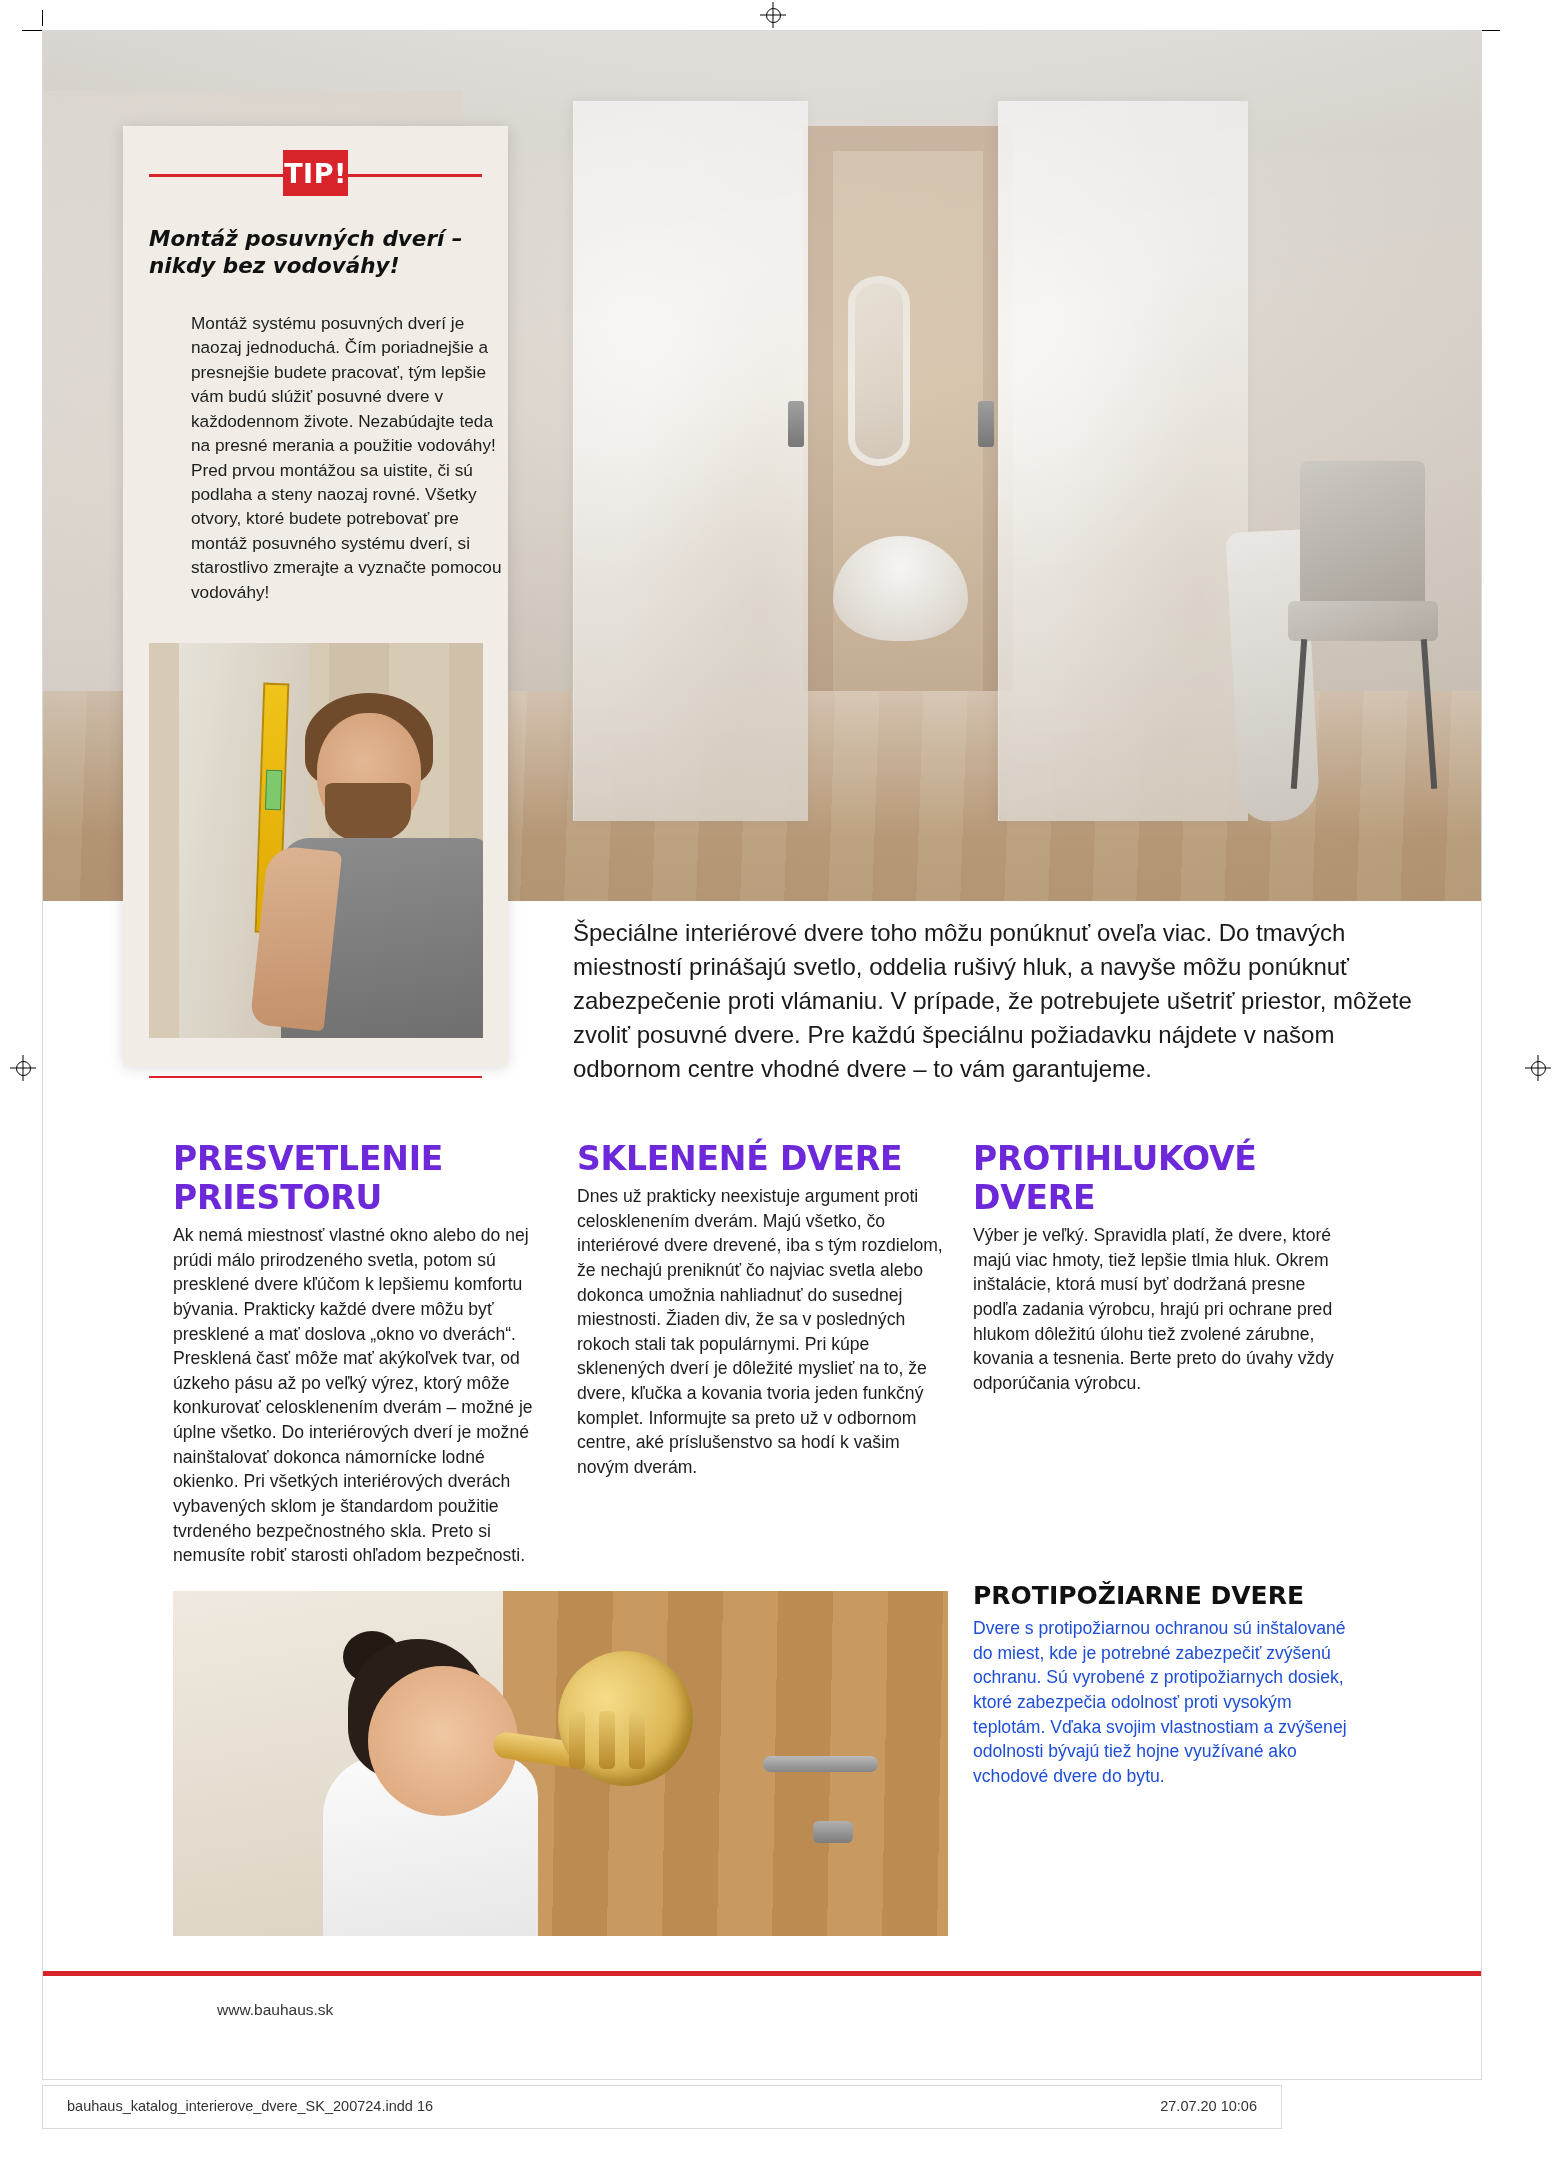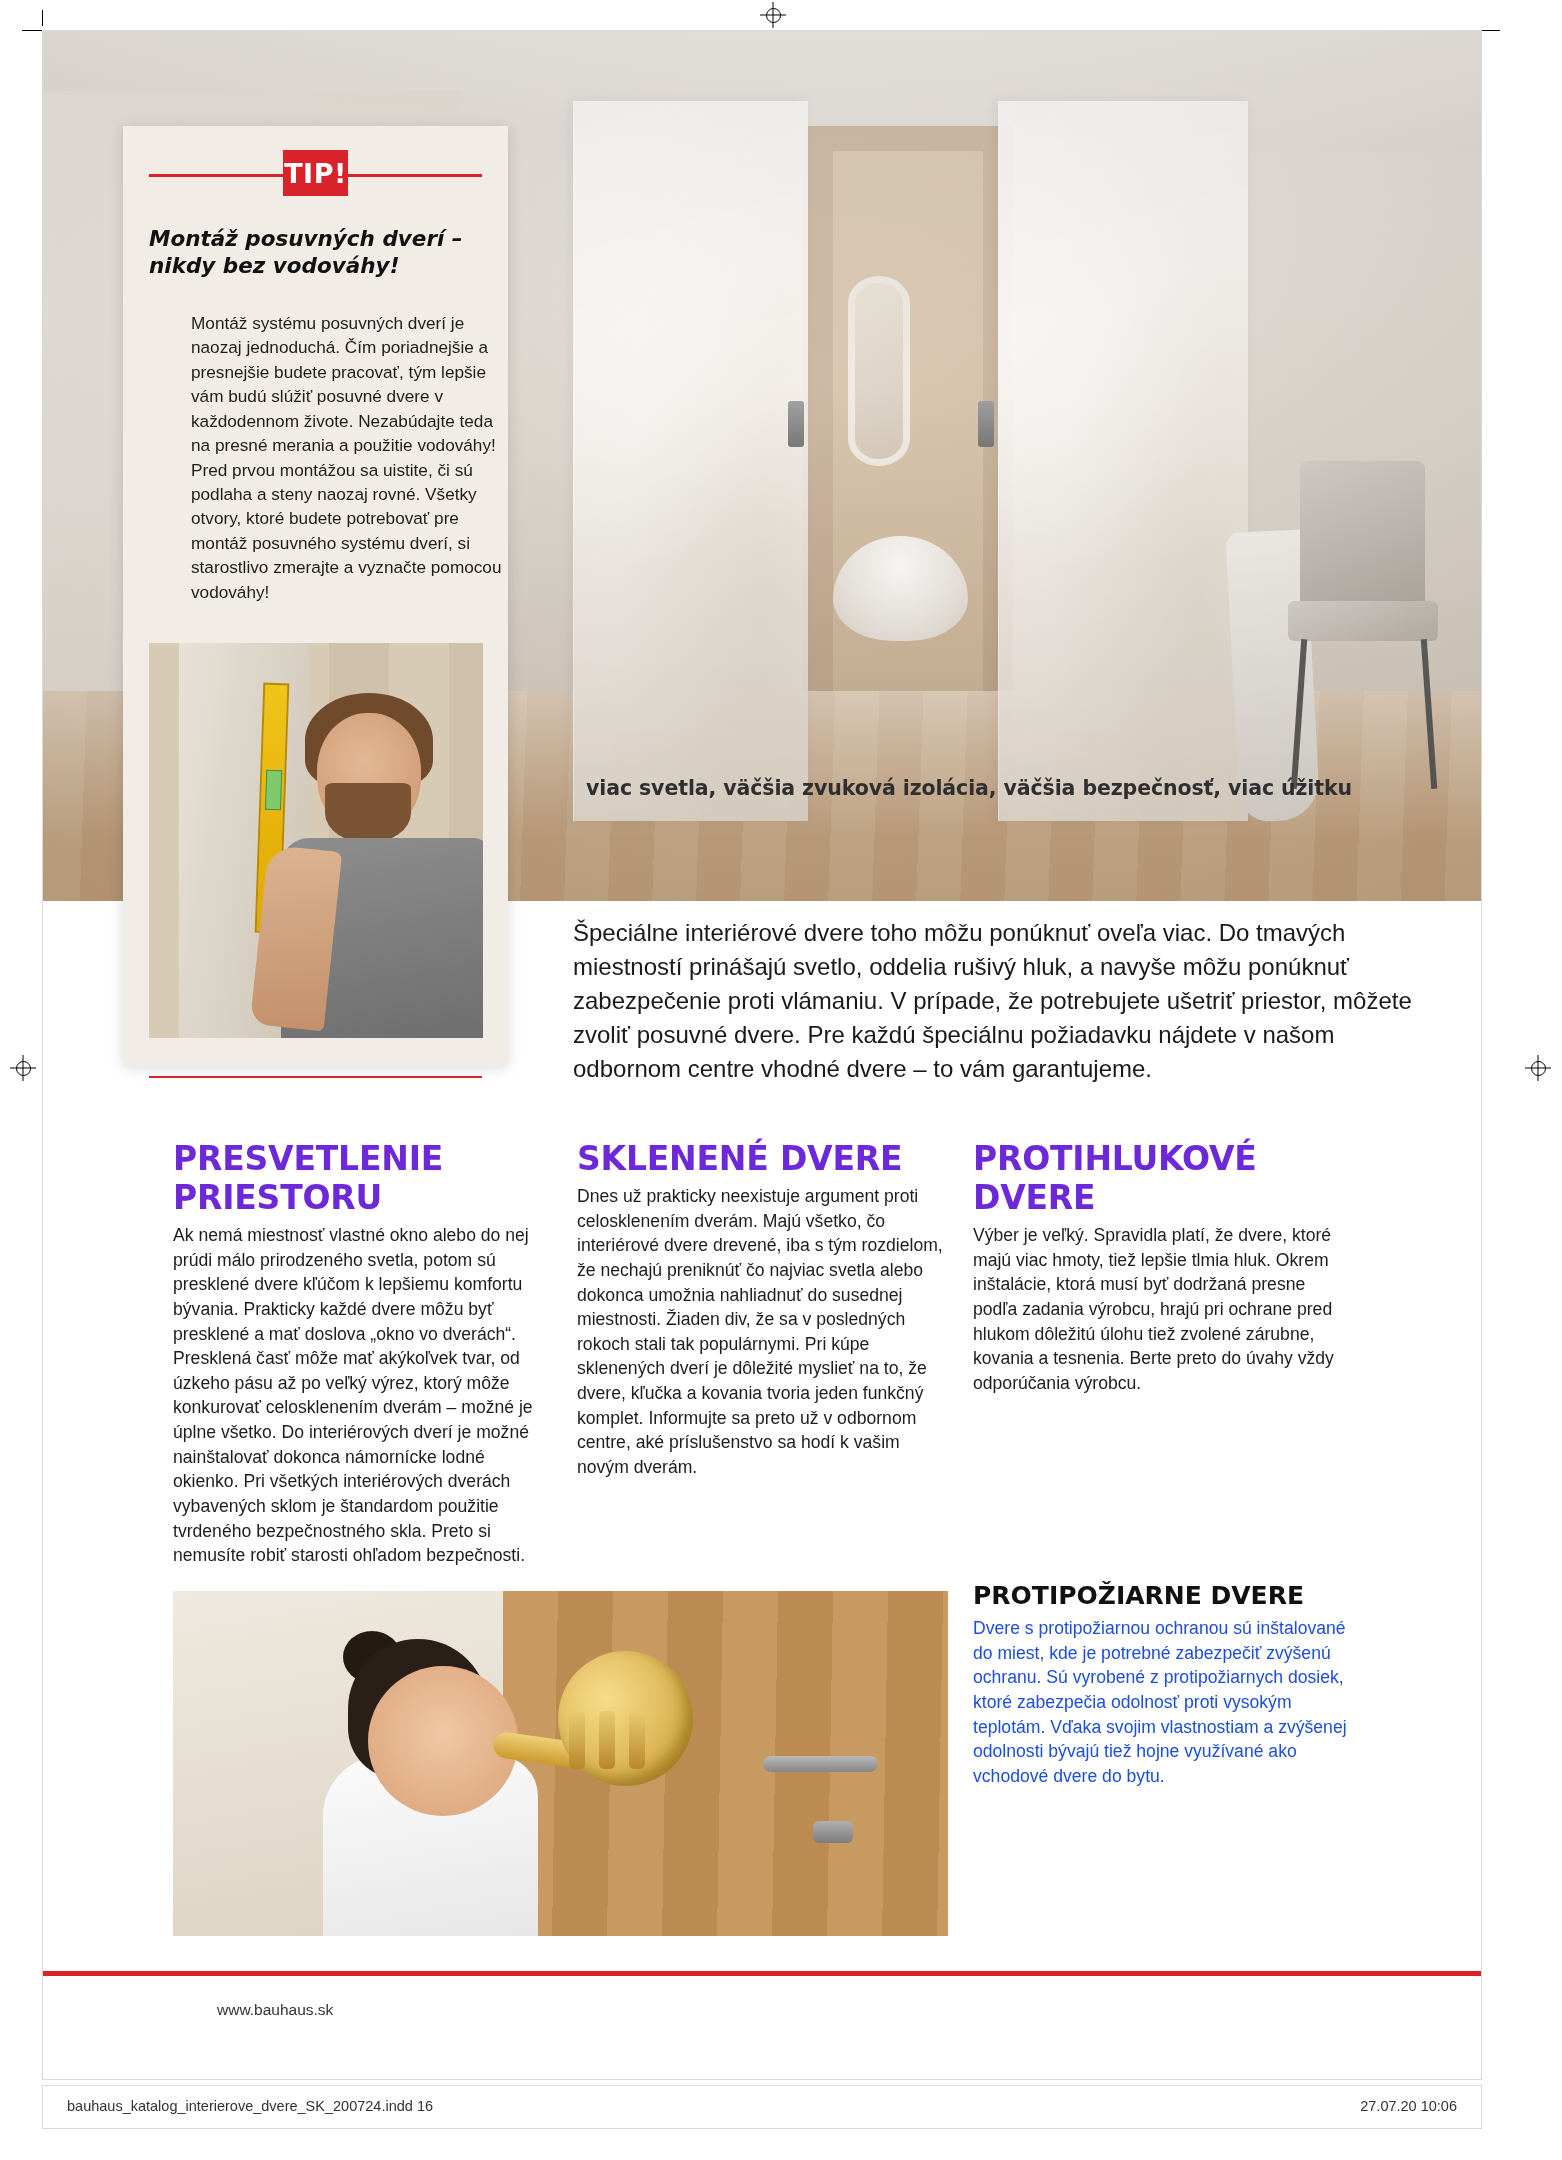--- a/index.html
+++ b/index.html
@@ -280,21 +280,21 @@
   
   .footer-rule {
     position:absolute; left:0; top:1940px; width:1440px; height:5px; background:#d8232a;
   }
   .footer-url {
     position:absolute; left:130px; top:1970px;
     font-size:15.5px; color:#333;margin-left:44px;
   }
 
   .print-bar {
-    position:absolute; left:42px; top:2085px; width:1440px; height:44px;
+    position:absolute; left:42px; top:2085px; width:1240px; height:44px;
     border:1px solid #d9d9d9; border-top:1px solid #d9d9d9;
     background:#fff;
   }
   .print-left {
     position:absolute; left:24px; top:12px; font-size:14.5px; color:#333;
   }
   .print-right {
     position:absolute; right:24px; top:12px; font-size:14.5px; color:#333;
   }
 </style>
@@ -335,21 +335,20 @@
     <div class="hero-throw"></div>
     <div class="hero-chair">
       <div class="back"></div>
         <div class="seat"></div>
       <div class="leg l1"></div>
         <div class="leg l2"></div>
     </div>
     <div class="hero-vignette"></div>
   </div>
 
-  <div class="hero-sub">viac svetla, väčšia zvuková izolácia, väčšia bezpečnosť, viac úžitku</div>
 
   <div class="tipbox">
     <div class="tip-rule-top"></div>
     <div class="tip-badge">TIP!</div>
     <div class="tip-head">Montáž posuvných dverí – nikdy bez vodováhy!</div>
     <div class="tip-body">Montáž systému posuvných dverí je naozaj jednoduchá. Čím poriadnejšie a presnejšie budete pracovať, tým lepšie vám budú slúžiť posuvné dvere v každodennom živote. Nezabúdajte teda na presné merania a použitie vodováhy! Pred prvou montážou sa uistite, či sú podlaha a steny naozaj rovné. Všetky otvory, ktoré budete potrebovať pre montáž posuvného systému dverí, si starostlivo zmerajte a vyznačte pomocou vodováhy!</div>
     <div class="tip-photo">
       <div class="tp-wall"></div>
       <div class="tp-door"></div>
       <div class="tp-level">

